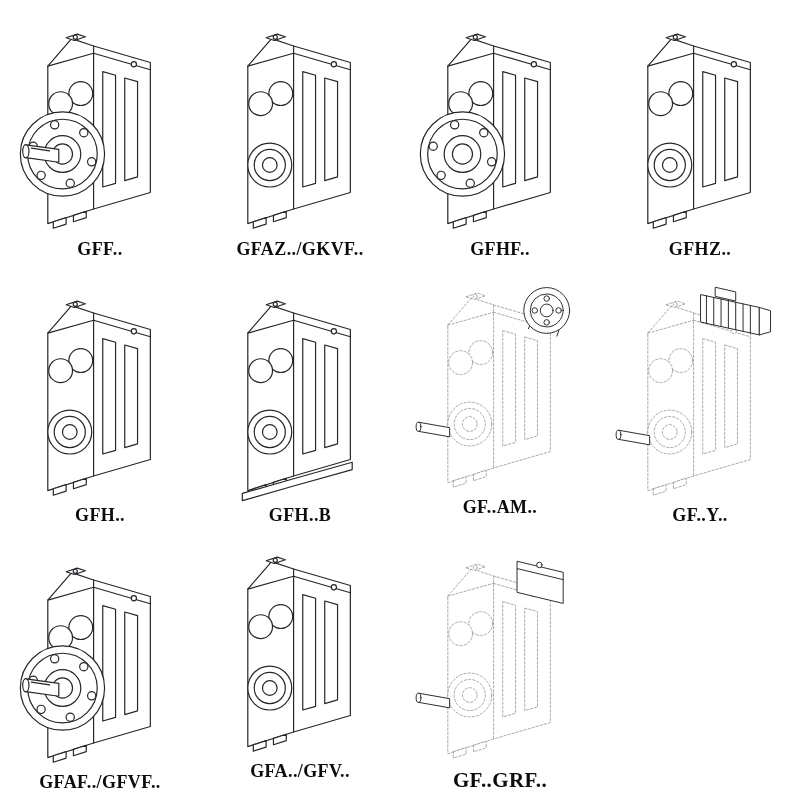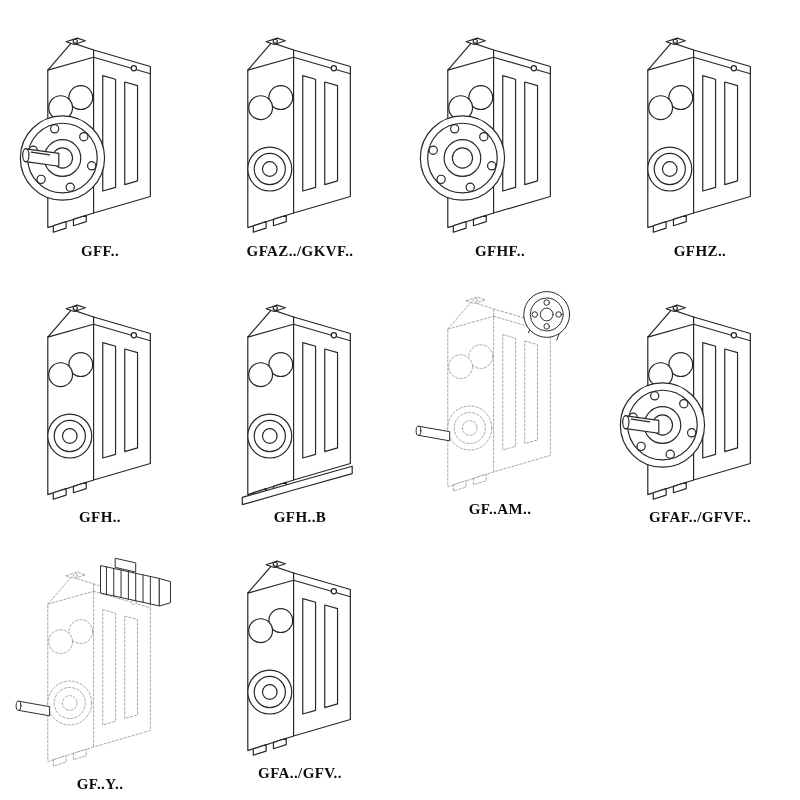--- a/index.html
+++ b/index.html
@@ -12,21 +12,21 @@
     font-family:"Liberation Serif","DejaVu Serif",serif;
     box-sizing:border-box;
   }
   .cell{
     display:flex;flex-direction:column;align-items:center;justify-content:flex-end;
     padding:3px 2px 7px;box-sizing:border-box;overflow:hidden;
   }
   .cell.bordered{box-shadow:inset 0 0 0 1px #b5b5b5}
   .drawing{width:174px;height:auto;flex:0 0 auto}
   .label{
-    font-weight:700;font-size:15px;letter-spacing:.4px;color:#0c0c0c;
+    font-weight:700;font-size:18px;letter-spacing:.4px;color:#0c0c0c;
     margin-top:2px;white-space:nowrap;
   }
   .label.lg{font-size:21px}
   g.solid{color:#26262b;stroke-width:1.3}
   g.solid-thin{color:#26262b;stroke-width:1.05}
   g.ghost{color:#8f9296;stroke-width:.85;stroke-dasharray:2.6 2}
   .drawing *{stroke-linejoin:round;stroke-linecap:round}
 </style>
 </head>
 <body>
@@ -204,51 +204,65 @@
       <g class="solid-thin">
         <use href="#gb-aflange"></use>
         <use href="#gb-instub"></use>
       </g>
     </svg>
     <figcaption class="label">GF..AM..</figcaption>
   </figure>
 
   <figure class="cell" style="margin:0">
     <svg class="drawing" viewBox="0 0 190 244">
-      <g class="solid">
-        <use href="#gb-body"></use>
-        <use href="#gb-upbores"></use>
-        <use href="#gb-flange"></use>
-        <use href="#gb-shaft"></use>
-      </g>
-    </svg>
-    <figcaption class="label">GFAF../GFVF..</figcaption>
-  </figure>
-
-  <figure class="cell" style="margin:0">
-    <svg class="drawing" viewBox="0 0 190 244">
       <g class="ghost">
         <use href="#gb-body"></use>
         <use href="#gb-upbores"></use>
         <use href="#gb-lowboss"></use>
       </g>
       <g class="solid-thin">
         <use href="#gb-motor"></use>
         <use href="#gb-instub"></use>
       </g>
     </svg>
     <figcaption class="label">GF..Y..</figcaption>
   </figure>
 
+  <figure class="cell" style="margin:0">
+    <svg class="drawing" viewBox="0 0 190 244">
+      <g class="solid">
+        <use href="#gb-body"></use>
+        <use href="#gb-upbores"></use>
+        <use href="#gb-flange"></use>
+        <use href="#gb-shaft"></use>
+      </g>
+    </svg>
+    <figcaption class="label">GFAF../GFVF..</figcaption>
+  </figure>
+
   <figure class="cell" style="margin:11px">
     <svg class="drawing" viewBox="0 0 190 244">
       <g class="solid">
         <use href="#gb-body"></use>
         <use href="#gb-upbores"></use>
         <use href="#gb-lowboss"></use>
       </g>
     </svg>
     <figcaption class="label">GFA../GFV..</figcaption>
   </figure>
 
+  <figure class="cell" style="margin:0">
+    <svg class="drawing" viewBox="0 0 190 244">
+      <g class="ghost">
+        <use href="#gb-body"></use>
+        <use href="#gb-upbores"></use>
+        <use href="#gb-lowboss"></use>
+      </g>
+      <g class="solid-thin">
+        <use href="#gb-abox"></use>
+        <use href="#gb-instub"></use>
+      </g>
+    </svg>
+    <figcaption class="label lg">GF..GRF..</figcaption>
+  </figure>
 
 
 </div>
 
 </body></html>

